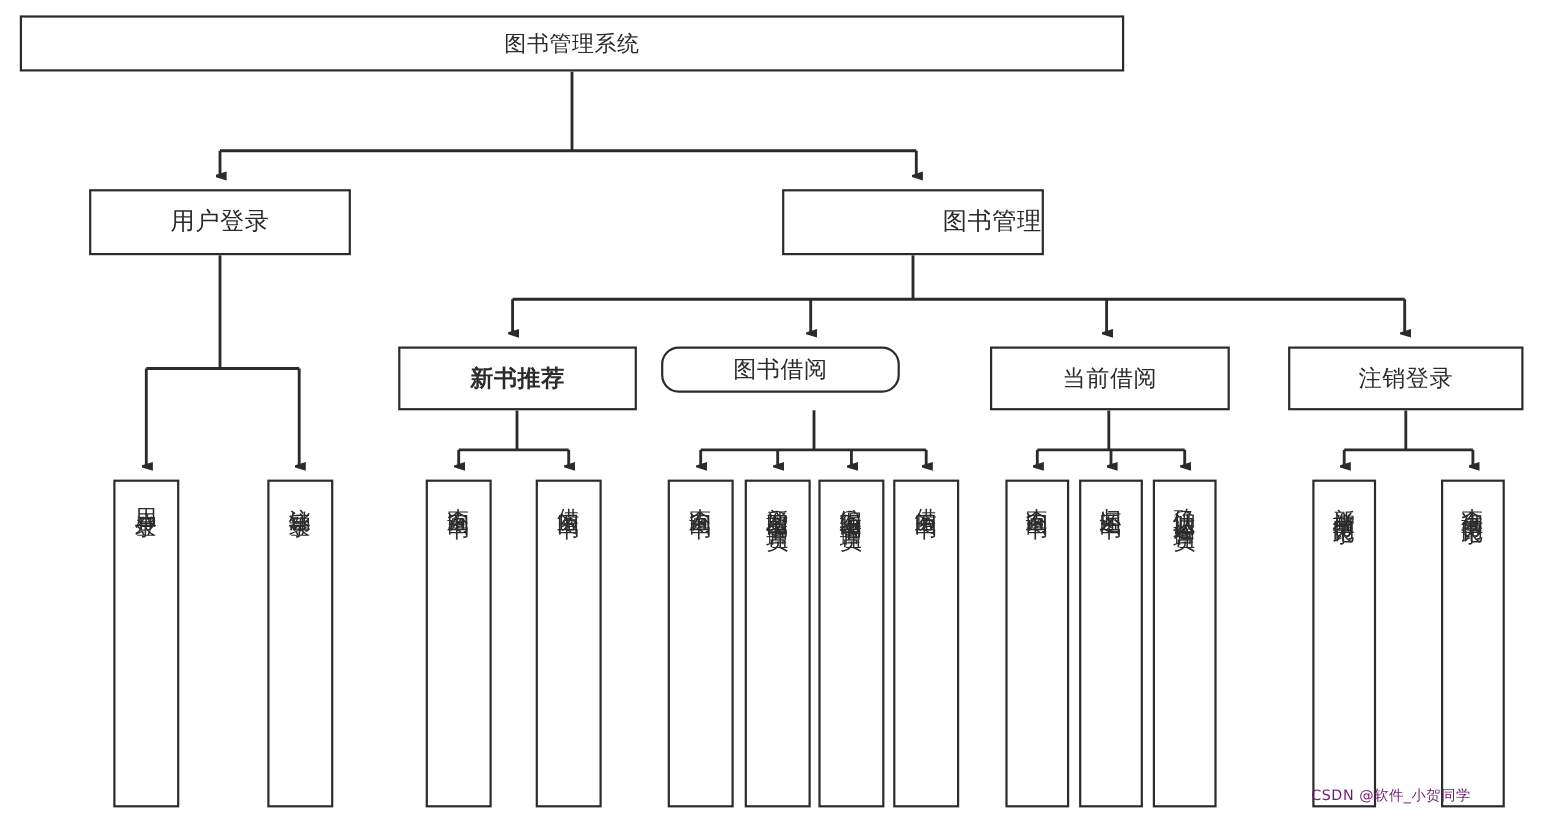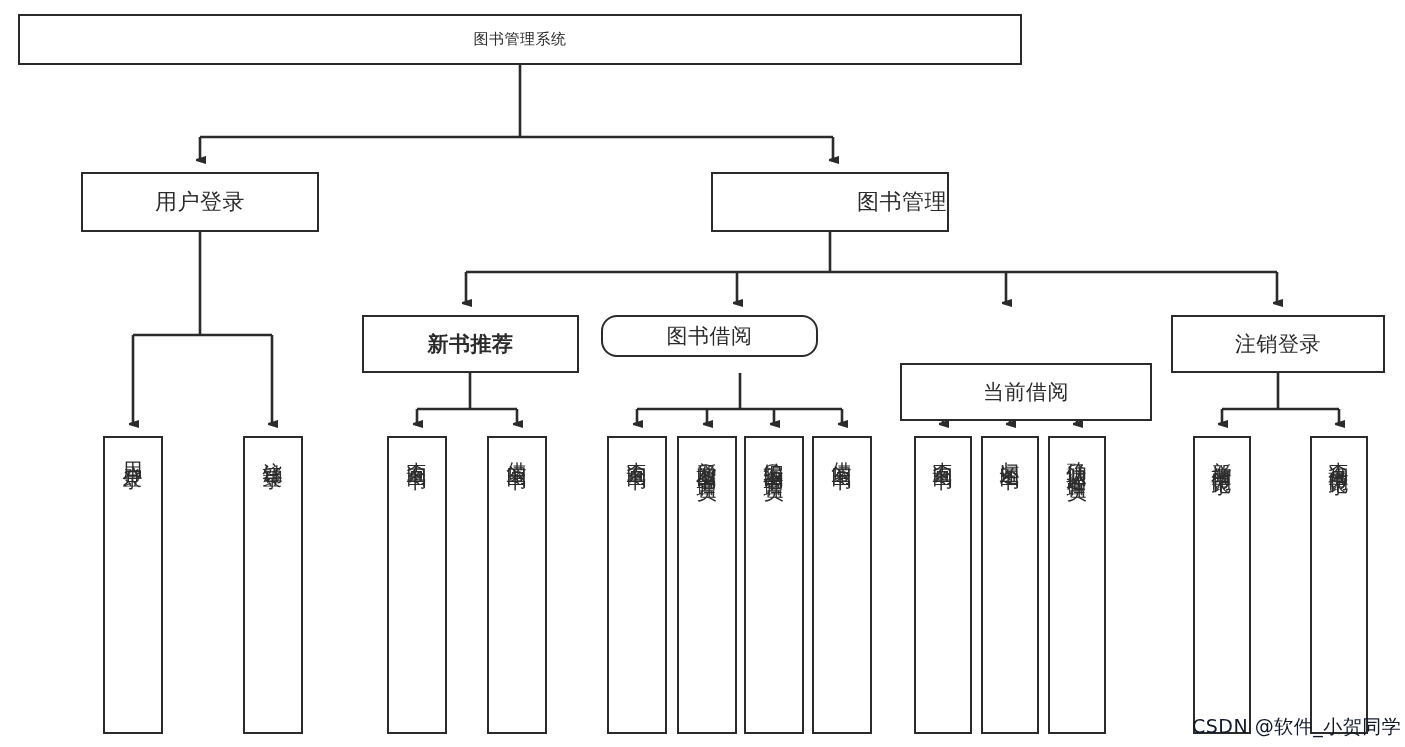--- a/index.html
+++ b/index.html
@@ -35,38 +35,38 @@
     justify-content: center;
     color: #2b2b2b;
   }
   .node-label {
     display: block;
     text-align: center;
     line-height: 1.18;
     letter-spacing: 0.5px;
     white-space: nowrap;
   }
-  .node.root .node-label { font-size: 15px; }
+  .node.root .node-label { font-size: 20px; }
   .node.lvl2 .node-label { font-size: 22px; }
   .node.lvl3 .node-label { font-size: 21px; }
   .node.leaf {
     align-items: flex-start;
     padding-top: 8px;
   }
   .node.leaf .node-label {
     writing-mode: vertical-rl;
     text-orientation: upright;
     font-size: 20px;
     line-height: 1.3;
     letter-spacing: 3px;
   }
   .watermark {
     position: absolute;
-    color: #0f172a;
-    font-size: 19px;
+    color: #701a75;
+    font-size: 13px;
     white-space: nowrap;
     letter-spacing: 0.5px;
   }
 </style>
 </head>
 <body>
 
 <div id="canvas">
 
   <svg class="wires" viewBox="0 0 1405 747" xmlns="http://www.w3.org/2000/svg">
@@ -130,21 +130,21 @@
   <div class="node lvl2" style="left: 711px; top: 172px; width: 238px; height: 60px; justify-content: flex-end;">
     <span class="node-label">图书管理</span>
   </div>
 
   <div class="node lvl3" style="left: 362px; top: 315px; width: 217px; height: 58px; font-weight: bold;">
     <span class="node-label">新书推荐</span>
   </div>
   <div class="node lvl3" style="left: 601px; top: 315px; width: 217px; height: 42px; border-radius: 16px;">
     <span class="node-label">图书借阅</span>
   </div>
-  <div class="node lvl3" style="left: 900px; top: 315px; width: 252px; height: 58px; margin-top: 48px;">
+  <div class="node lvl3" style="left: 900px; top: 315px; width: 218px; height: 58px;">
     <span class="node-label">当前借阅</span>
   </div>
   <div class="node lvl3" style="left: 1171px; top: 315px; width: 214px; height: 58px;">
     <span class="node-label">注销登录</span>
   </div>
 
   <div class="node leaf" style="left: 103px; top: 436px; width: 60px; height: 298px;">
     <span class="node-label">用户登录</span>
   </div>
   <div class="node leaf" style="left: 243px; top: 436px; width: 60px; height: 298px;">

